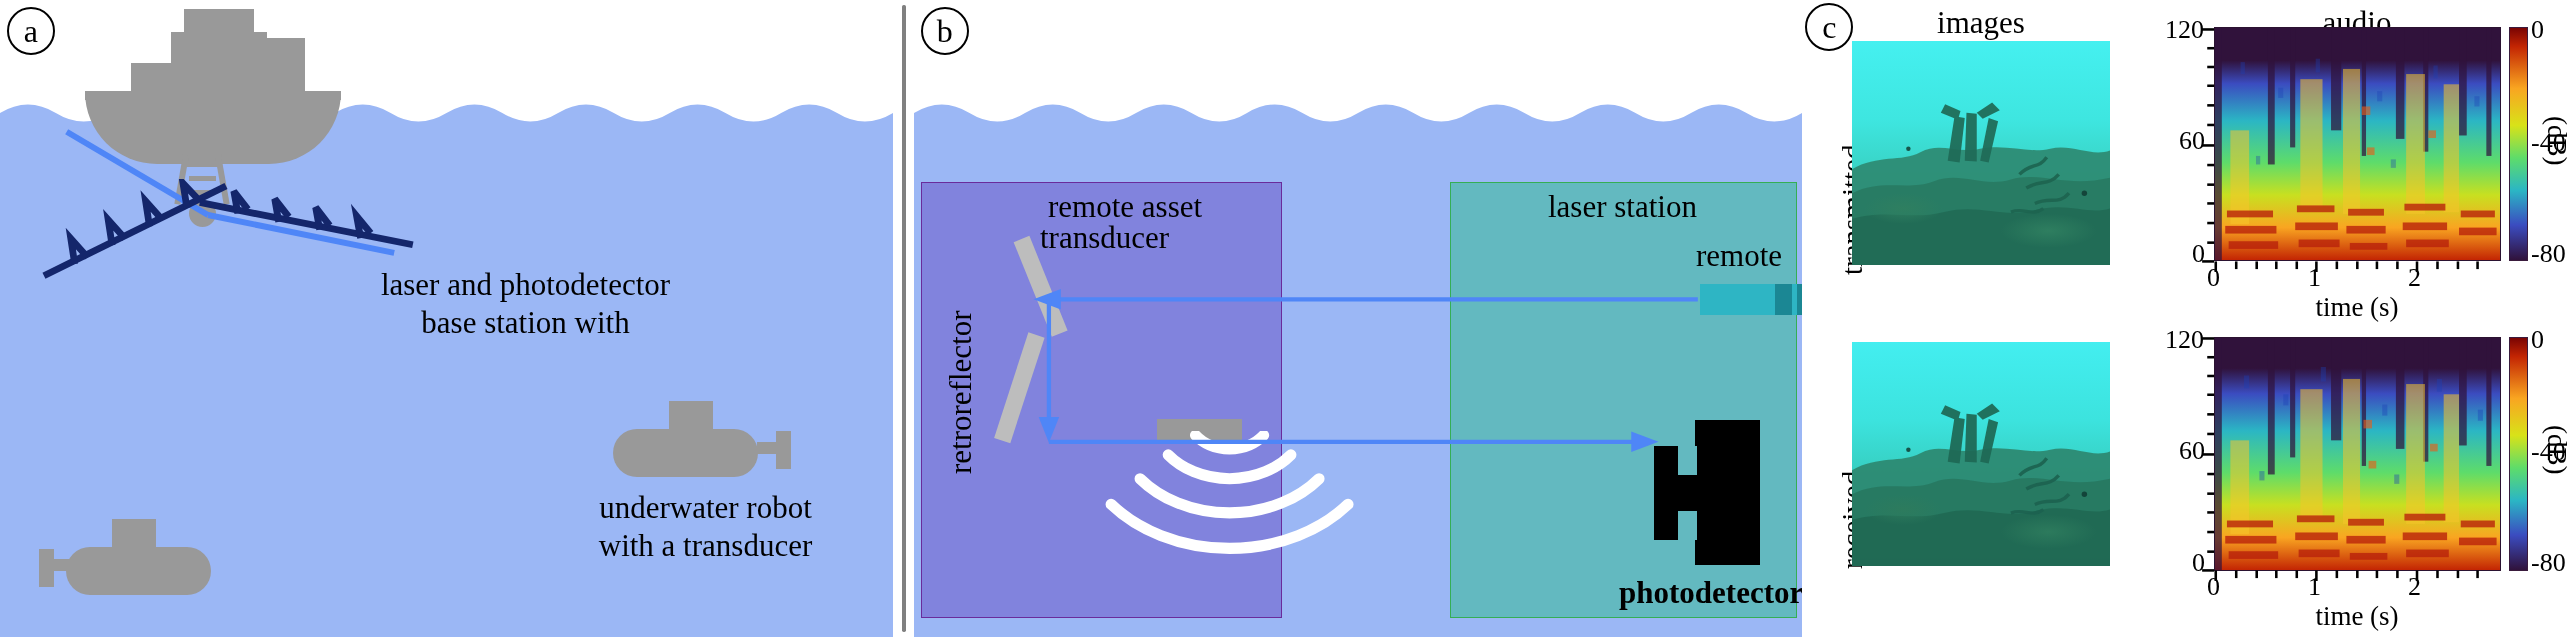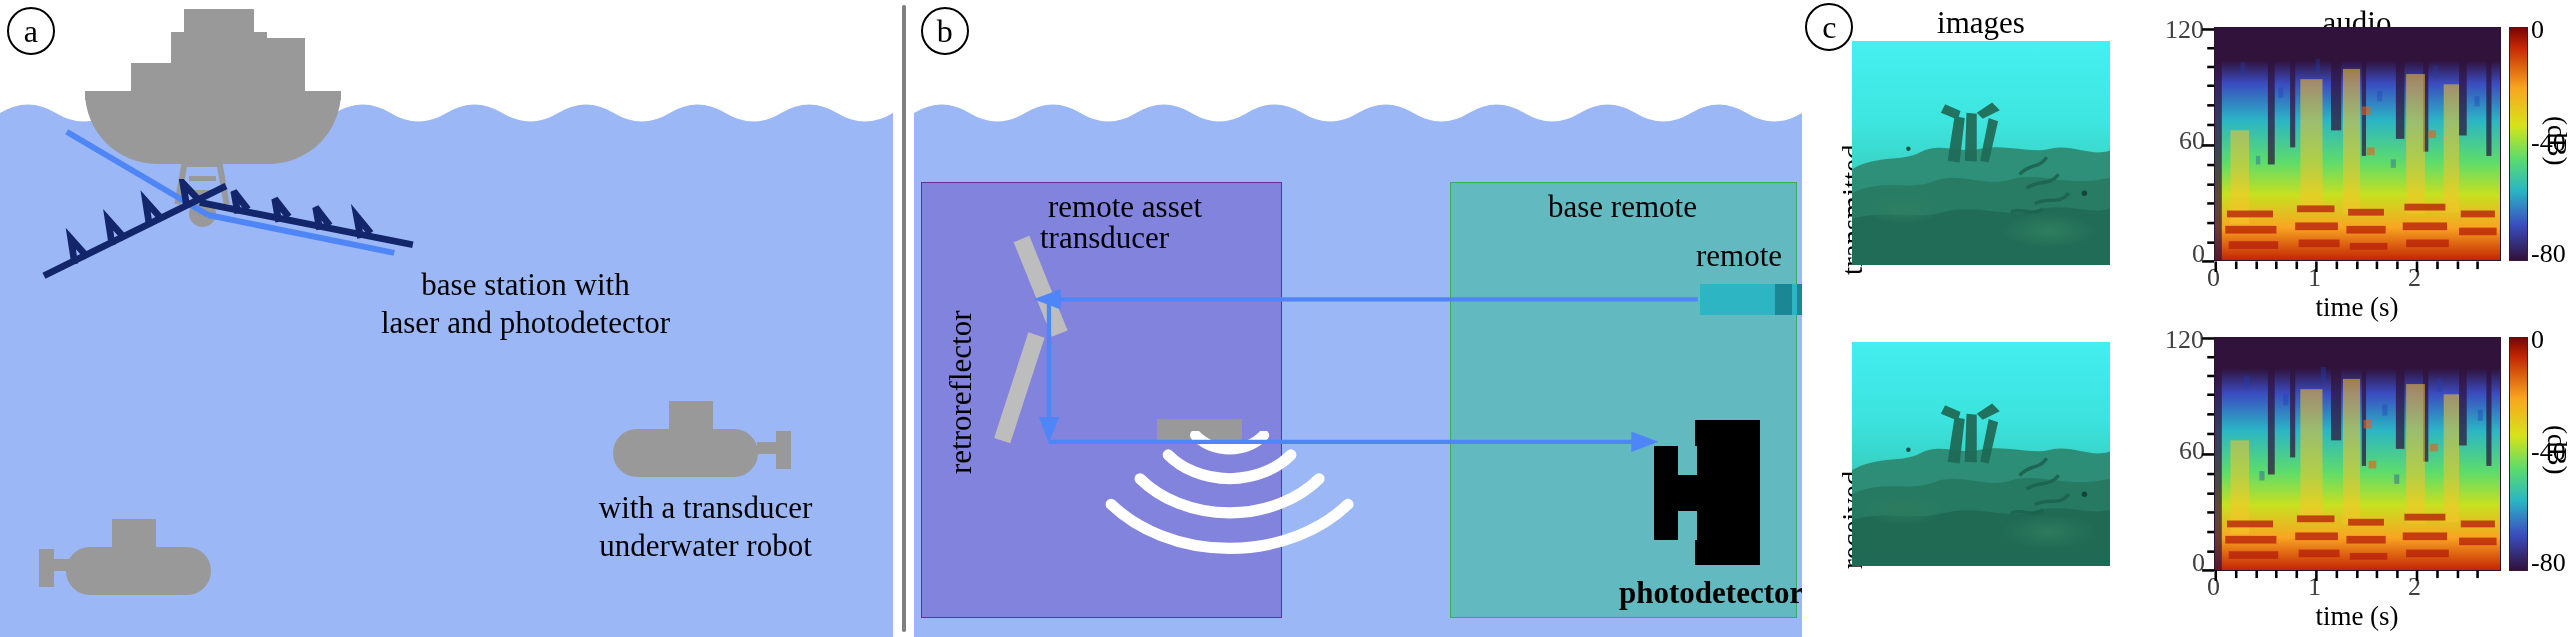--- a/index.html
+++ b/index.html
@@ -36,21 +36,21 @@
           transform-origin:0 0;transform:rotate(-90deg);}
   .remote-box{position:absolute;background:#8183dd;border:1.7px solid #6a2b9b;}
   .base-box{position:absolute;background:#63b9c0;border:1.7px solid #35ae54;}
 
   
   .col-title{position:absolute;font-size:31px;color:#000;text-align:center;}
   .row-label{position:absolute;font-size:29px;color:#000;white-space:nowrap;
              transform-origin:0 0;transform:rotate(-90deg);}
   .photo{position:absolute;overflow:hidden;}
   .spec{position:absolute;overflow:hidden;border:1.7px solid #2b1331;}
-  .ticknum{position:absolute;font-size:26px;color:#404040;}
+  .ticknum{position:absolute;font-size:26px;color:#000000;}
   .cbar{position:absolute;border:0.9px solid #3a1b3d;}
   .cbar-lab{position:absolute;font-size:26px;color:#000;}
   .cbar-unit{position:absolute;font-size:27px;color:#000;white-space:nowrap;
              transform-origin:0 0;transform:rotate(90deg);}
   .timelab{position:absolute;font-size:27px;color:#000;text-align:center;}
 </style>
 </head>
 <body>
 
 <div class="figure">
@@ -120,26 +120,26 @@
     <div class="gray" style="left:112px;top:519px;width:44px;height:34px;"></div>
     <div class="gray" style="left:53px;top:559px;width:20.5px;height:12px;"></div>
     <div class="gray" style="left:39px;top:549px;width:15.4px;height:38px;"></div>
 
     <div class="gray" style="left:613px;top:429px;width:145px;height:48px;border-radius:24px;"></div>
     <div class="gray" style="left:669px;top:401px;width:44px;height:34px;"></div>
     <div class="gray" style="left:757px;top:442px;width:20.5px;height:12px;"></div>
     <div class="gray" style="left:776px;top:431px;width:15.4px;height:38px;"></div>
 
     <div class="label-a" style="left:342px;top:266px;width:367px;">
+      <div>laser and photodetector</div>
       <div>base station with</div>
-      <div>laser and photodetector</div>
     </div>
     <div class="label-a" style="left:538px;top:489px;width:335px;">
+      <div>underwater robot</div>
       <div>with a transducer</div>
-      <div>underwater robot</div>
     </div>
 
     <div class="panel-tag" style="left:6.8px;top:6.8px;">
       <span>a</span>
     </div>
   </div>
 
   <div class="panel" id="panel-b">
 
     <div class="water" style="top:126px;height:511px;"></div>
@@ -172,21 +172,21 @@
     <svg style="position:absolute;left:132px;top:431px;width:316px;height:196px;" viewBox="0 0 370 230">
       <g fill="none" stroke="#ffffff" stroke-width="13" stroke-linecap="round">
         <path d="M175 5 A 50 40 0 0 0 255 5"></path>
         <path d="M143 28 A 92 74 0 0 0 287 28"></path>
         <path d="M110 56 A 135 108 0 0 0 320 56"></path>
         <path d="M76 86 A 180 142 0 0 0 354 86"></path>
       </g>
     </svg>
 
     <div class="base-box" style="left:536px;top:182px;width:345px;height:434px;"></div>
-    <div class="boxlab" style="left:634px;top:188px;">base remote</div>
+    <div class="boxlab" style="left:634px;top:188px;">laser station</div>
     <div class="boxlab" style="left:782px;top:237px;">remote</div>
 
     <div style="position:absolute;left:786px;top:284px;width:75px;height:31px;background:#2eb5c4;"></div>
     <div style="position:absolute;left:861px;top:284px;width:17px;height:31px;background:#1b8794;"></div>
     <div style="position:absolute;left:878px;top:284px;width:5.1px;height:31px;background:#2eb5c4;"></div>
     <div style="position:absolute;left:883px;top:284px;width:17px;height:31px;background:#1b8794;"></div>
 
     <div style="position:absolute;left:781px;top:420px;width:65px;height:145px;background:#000;"></div>
     <div style="position:absolute;left:740px;top:446px;width:43px;height:94px;background:#000;"></div>
     <div style="position:absolute;left:764px;top:446px;width:19px;height:29px;background:#63b9c0;"></div>

